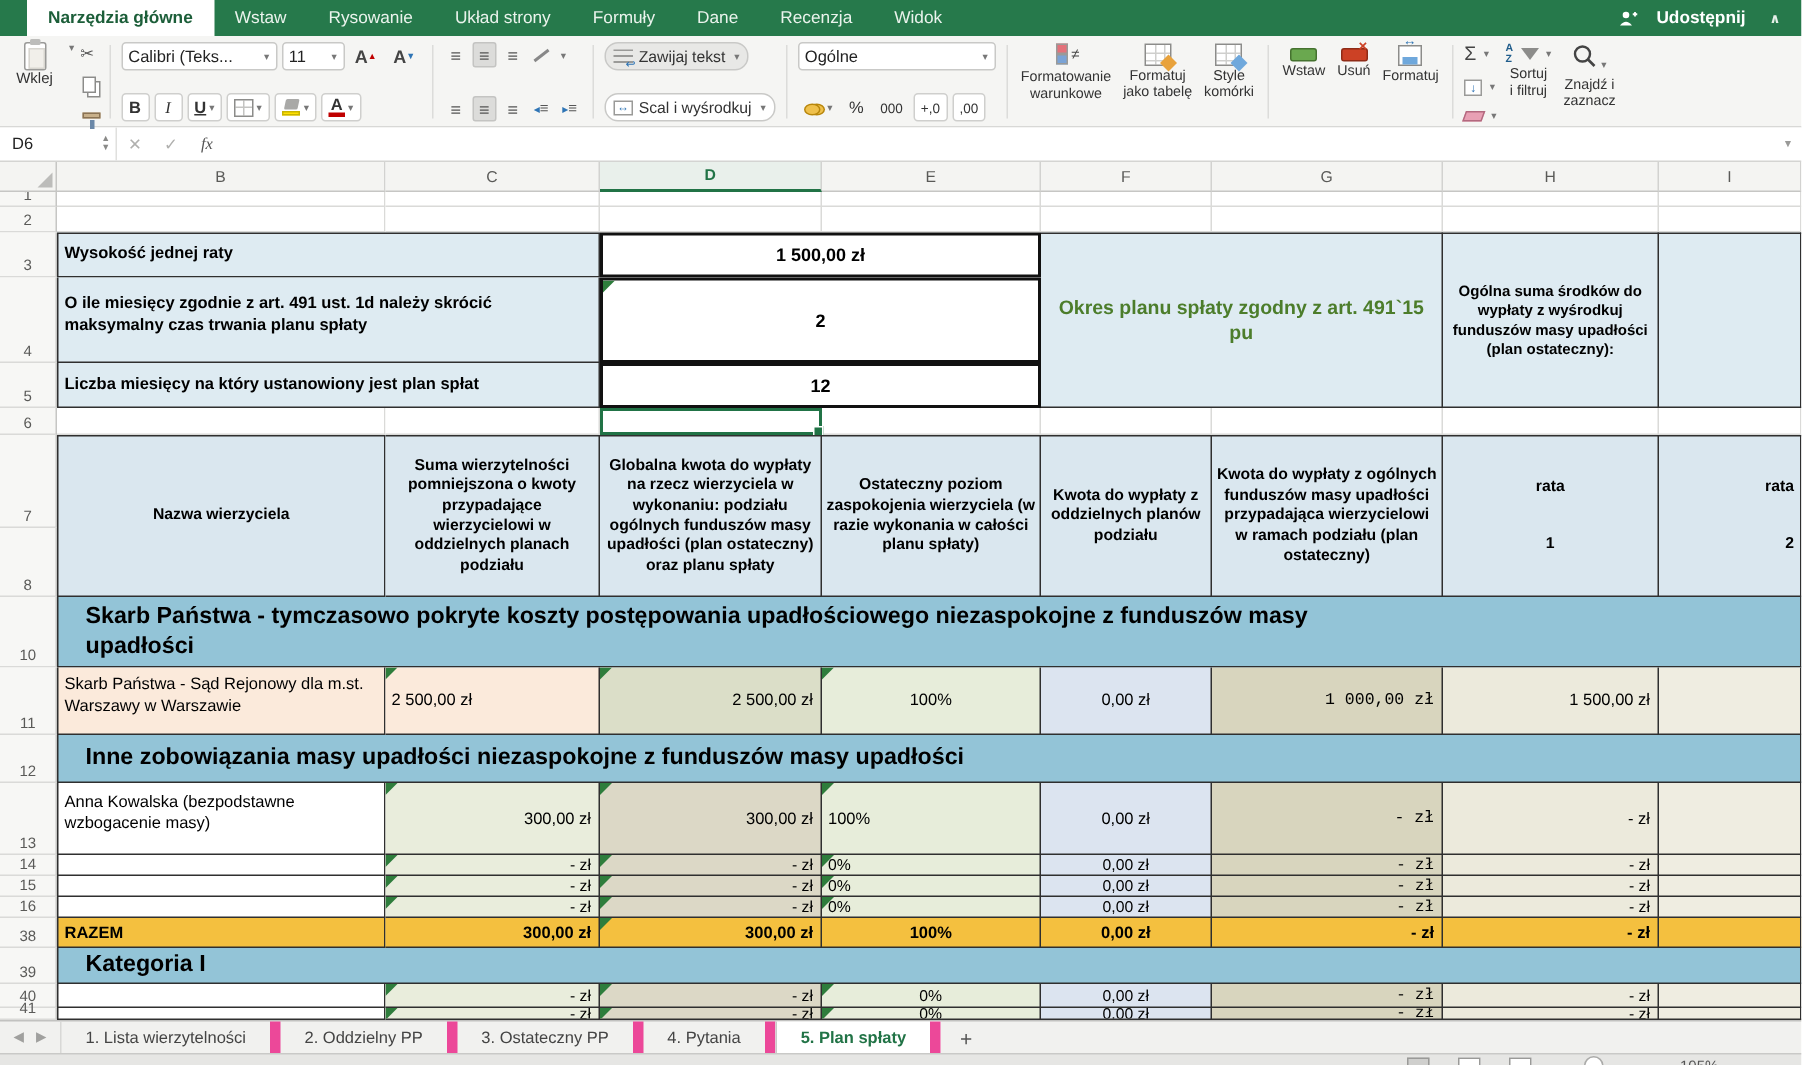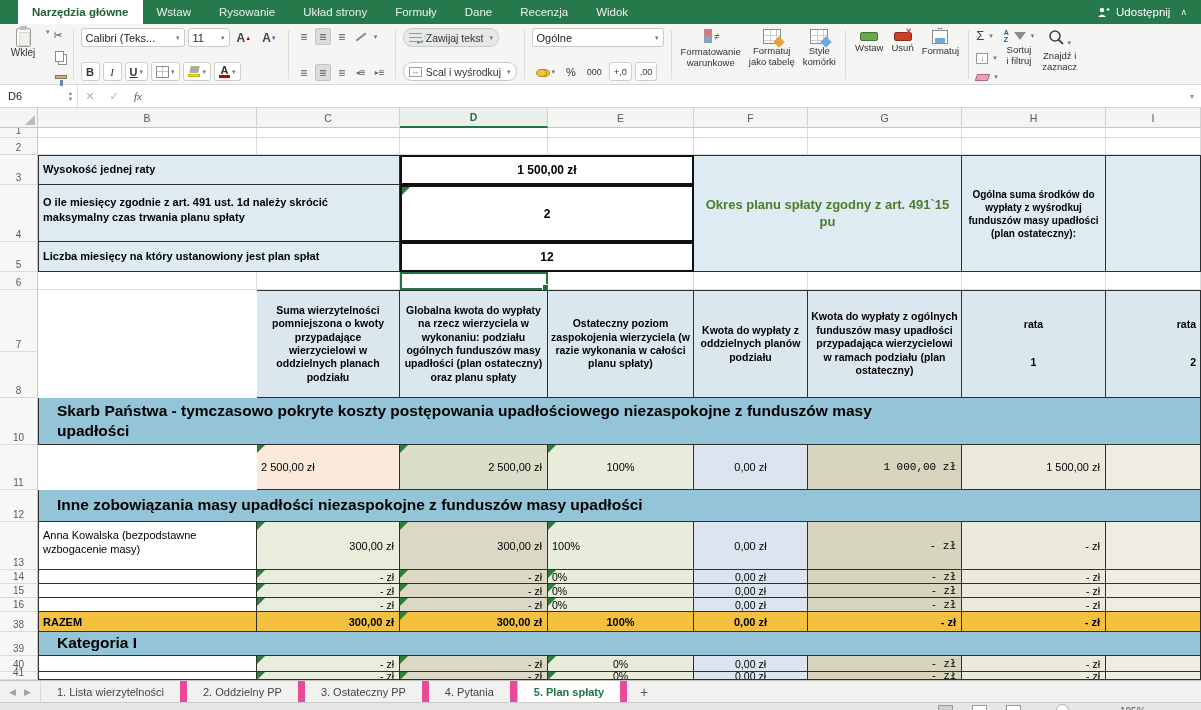--- a/index.html
+++ b/index.html
@@ -4,21 +4,21 @@
 <style>
   * { margin:0; padding:0; box-sizing:border-box; }
   html,body { width:1201px; height:710px; overflow:hidden; background:#fff;
     font-family:"Liberation Sans","DejaVu Sans",sans-serif; }
 
   
   .tabbar { height:24px; background:#26794B; display:flex; align-items:stretch; justify-content:space-between; }
   .rtabs { display:flex; align-items:stretch; padding-left:18px; }
   .rtab { display:flex; align-items:center; padding:0 14px; color:#EAF3EC; font-size:11.5px; cursor:default; white-space:nowrap; }
   .rtab.active { background:#fff; color:#1C5E39; font-weight:bold; }
-  .share { display:flex; align-items:center; gap:6px; color:#fff; font-size:11.5px; padding-right:14px; }
+  .share { display:flex; align-items:center; gap:12px; color:#fff; font-size:11.5px; padding-right:14px;font-weight:bold; }
   .share svg { display:block; }
   .chev { font-size:9px; color:#E6F0E9; margin-left:4px; }
 
   
   .ribbon { height:61px; background:#F5F5F3; border-bottom:1px solid #D8D8D6; display:flex; align-items:stretch; padding:3px 4px 2px 6px; }
   .rsep { width:1px; background:#DCDCDA; margin:3px 5px; }
   .grp { display:flex; flex-direction:column; justify-content:space-between; padding:1px 2px; }
   .rowline { display:flex; align-items:center; gap:3px; }
   .btn { background:#fff; border:1px solid #CFCFCD; border-radius:3px; height:19px; display:flex; align-items:center; justify-content:center; font-size:11px; color:#333; padding:0 4px; }
   .flat { border:none; background:none; }
@@ -472,38 +472,40 @@
 
   <div class="gl" style="grid-area:7/2/8/3"></div>
   <div class="gl" style="grid-area:7/3/8/4"></div>
   <div class="selcell" style="grid-area:7/4/8/5"></div>
   <div class="gl" style="grid-area:7/5/8/6"></div>
   <div class="gl" style="grid-area:7/6/8/7"></div>
   <div class="gl" style="grid-area:7/7/8/8"></div>
   <div class="gl" style="grid-area:7/8/8/9"></div>
   <div class="gl" style="grid-area:7/9/8/10"></div>
 
+  <div class="cell bl bt hcell ac" style="grid-area:8/2/10/3">Nazwa wierzyciela</div>
   <div class="cell bt hcell ac" style="grid-area:8/3/10/4">Suma wierzytelności pomniejszona o kwoty przypadające wierzycielowi w oddzielnych planach podziału</div>
   <div class="cell bt hcell ac" style="grid-area:8/4/10/5">Globalna kwota do wypłaty na rzecz wierzyciela w wykonaniu: podziału ogólnych funduszów masy upadłości (plan ostateczny) oraz planu spłaty</div>
   <div class="cell bt hcell ac" style="grid-area:8/5/10/6">Ostateczny poziom zaspokojenia wierzyciela (w razie wykonania w całości planu spłaty)</div>
   <div class="cell bt hcell ac" style="grid-area:8/6/10/7">Kwota do wypłaty z oddzielnych planów podziału</div>
   <div class="cell bt hcell ac" style="grid-area:8/7/10/8">Kwota do wypłaty z ogólnych funduszów masy upadłości przypadająca wierzycielowi w ramach podziału (plan ostateczny)</div>
   <div class="cell bt hcell ratacell" style="grid-area:8/8/10/9">
     <span>rata</span>
       <span>1</span>
   </div>
   <div class="cell bt hcell ratacell right" style="grid-area:8/9/10/10">
     <span>rata</span>
       <span>2</span>
   </div>
 
   <div class="cell bl section al" style="grid-area:10/2/11/10">
     <div class="inner">Skarb Państwa - tymczasowo pokryte koszty postępowania upadłościowego niezaspokojne z funduszów masy upadłości</div>
   </div>
 
+  <div class="cell bl peach al wrapcell" style="grid-area:11/2/12/3">Skarb Państwa - Sąd Rejonowy dla m.st. Warszawy w Warszawie</div>
   <div class="cell peach al fm" style="grid-area:11/3/12/4">2 500,00 zł</div>
   <div class="cell d11bg ar fm" style="grid-area:11/4/12/5">2 500,00 zł</div>
   <div class="cell egreen ac fm" style="grid-area:11/5/12/6">100%</div>
   <div class="cell fblue ac" style="grid-area:11/6/12/7">0,00 zł</div>
   <div class="cell gkhaki ar" style="grid-area:11/7/12/8">1 000,00 zł</div>
   <div class="cell hcream ar" style="grid-area:11/8/12/9">1 500,00 zł</div>
   <div class="cell icream" style="grid-area:11/9/12/10"></div>
 
   <div class="cell bl section al" style="grid-area:12/2/13/10">
     <div class="inner">Inne zobowiązania masy upadłości niezaspokojne z funduszów masy upadłości</div>

